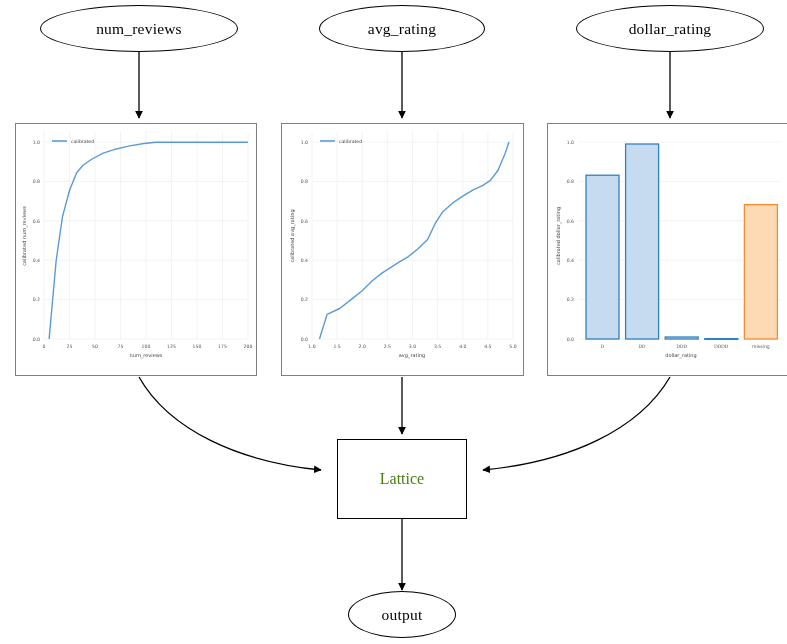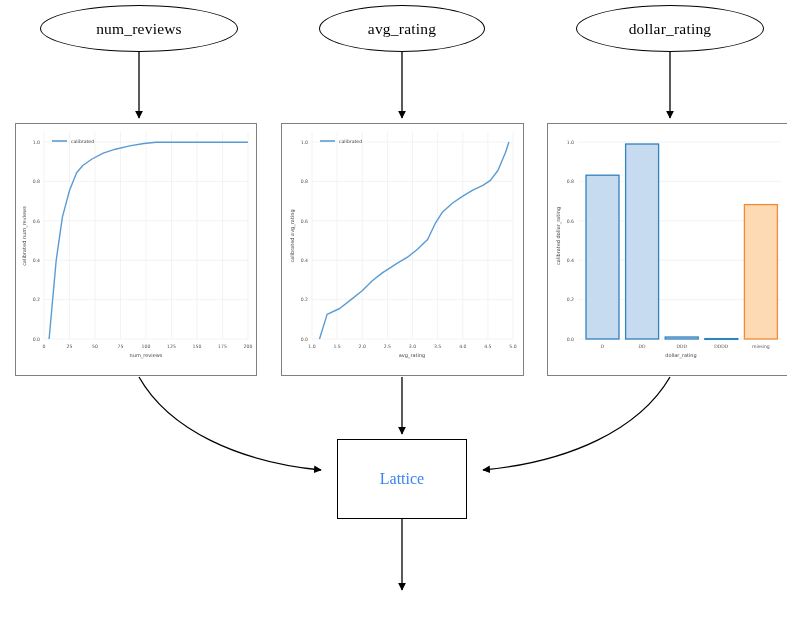--- a/index.html
+++ b/index.html
@@ -42,21 +42,21 @@
     border: 1.2px solid #000000;
     background: #ffffff;
     display: flex;
     align-items: center;
     justify-content: center;
     box-sizing: border-box;
   }
   .node-box span {
     font-family: "Liberation Serif", serif;
     font-size: 16px;
-    color: #3b82f6;
+    color: #4d7c0f;
     white-space: nowrap;
     text-align: center;
   }
 
   
   #edges {
     position: absolute;
     left: 0; top: 0;
     width: 787px;
     height: 644px;
@@ -254,14 +254,17 @@
       </g>
       <text class="mpl-axlabel" x="133" y="233" text-anchor="middle">dollar_rating</text>
       <text class="mpl-axlabel" x="12" y="112" text-anchor="middle" transform="rotate(-90 12 112)">calibrated dollar_rating</text>
     </svg>
   </div>
 
   <div class="node-box" style="left:328px; top:439px; width:130px; height:80px;">
     <span>Lattice</span>
   </div>
 
+  <div class="node-ellipse" style="left:339px; top:591px; width:108px; height:47px;">
+    <span>output</span>
+  </div>
 
 </div>
 
 </body></html>

